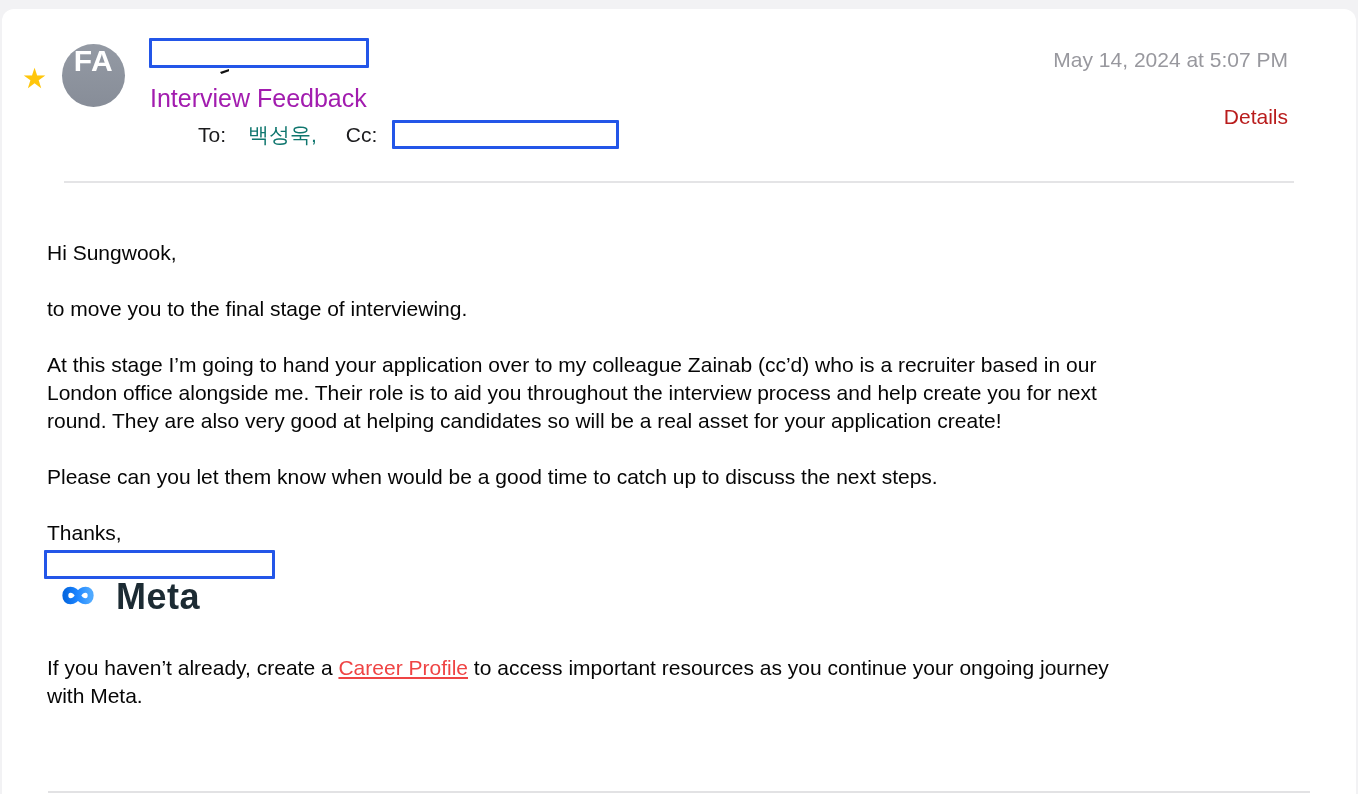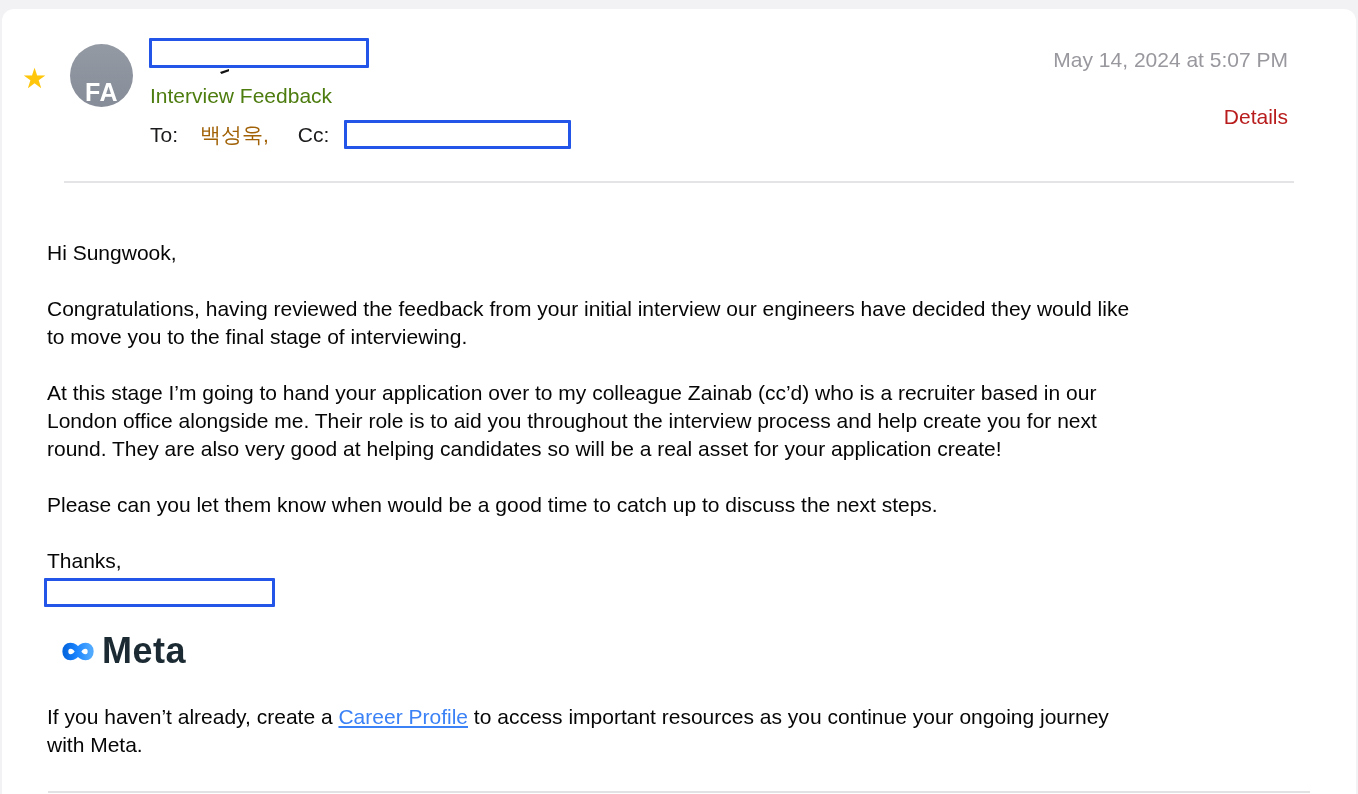--- a/index.html
+++ b/index.html
@@ -16,52 +16,52 @@
     border-radius: 12px 12px 0 0;
   }
   
   .mail-header { position: absolute; left: 0; right: 0; top: 0; height: 173px; }
   .star {
     position: absolute; left: 20px; top: 56px;
     font-size: 28px; line-height: 1; color: #ffc60b;
     cursor: default;
   }
   .avatar {
-    position: absolute; left: 68px; top: 35px;
+    position: absolute; left: 60px; top: 35px;
     width: 63px; height: 63px; border-radius: 50%;
     background: linear-gradient(180deg, #949aa4 0%, #878d98 100%);
-    display: flex; align-items: flex-end; justify-content: center;
-    color: #ffffff; font-size: 25px; font-weight: 600; letter-spacing: 0.5px;
+    display: flex; align-items: flex-start; justify-content: center;
+    color: #ffffff; font-size: 30px; font-weight: 600; letter-spacing: 0.5px;
   }
   .redaction {
     border: 3px solid #2356e8;
     background: #ffffff;
     border-radius: 1px;
   }
   .sender-redaction {
     position: absolute; left: 147px; top: 29px;
     width: 220px; height: 30px;
   }
   .sender-descender {
     position: absolute; left: 218px; top: 60px;
     width: 9px; height: 5px;
     background: #111;
     clip-path: polygon(0 60%, 100% 0, 100% 45%, 15% 100%);
   }
   .subject {
     position: absolute; left: 148px; top: 75px;
-    font-size: 21px; color: #4d7c0f; text-align: right;
+    font-size: 25px; color: #a21caf; text-align: right;
   }
   .to-row {
     position: absolute; left: 148px; top: 110px;
     display: flex; align-items: center; height: 31px;
     font-size: 21px;
   }
-  .to-label, .cc-label { color: #1c1c1e; }
-  .to-recipient { color: #a16207; margin-left: 22px; }
+  .to-label, .cc-label { color: #1c1c1e; margin-left: 48px; }
+  .to-recipient { color: #0f766e; margin-left: 22px; }
   .cc-label { margin-left: 29px; }
   .cc-redaction { width: 227px; height: 29px; margin-left: 15px; }
   .date {
     position: absolute; right: 68px; top: 39px;
     font-size: 21px; color: #98989e;
   }
   .details-link {
     position: absolute; right: 68px; top: 96px;
     font-size: 21px; color: #b91c1c;
     text-decoration: none; cursor: pointer;
@@ -75,31 +75,31 @@
     position: absolute; left: 0; right: 0; top: 174px;
     padding: 17px 45px;
     font-size: 21px; line-height: 28px; color: #060606;
   }
   .para { margin-top: 28px; }
   .greeting { margin-top: 39px; }
   .sig-redaction {
     width: 231px; height: 29px; margin-top: 3px; margin-left: -3px;
   }
   .meta-logo {
-    margin-top: 21px; margin-left: 7px;
-    display: flex; align-items: center; gap: 0;
+    margin-left: 7px;
+    display: flex; gap: 14px;
     height: 46px;
   }
   .meta-infinity { width: 48px; height: 33px; display: block; }
   .meta-wordmark {
     font-size: 36px; font-weight: 600; color: #1c2b33;
     letter-spacing: 0.5px; line-height: 1;
   }
   .footer-para { margin-top: 29px; }
-  .career-link { color: #3b82f6; text-decoration: underline; cursor: pointer; }
+  .career-link { color: #ef4444; text-decoration: underline; cursor: pointer; }
   .bottom-divider {
     position: absolute; left: 46px; right: 46px; bottom: 1px;
     height: 2px; background: #e2e2e4;
   }
 </style>
 </head>
 <body>
 
 <div class="mail-card">
 
@@ -126,21 +126,20 @@
     <a class="details-link">Details</a>
 
     <div class="header-divider"></div>
   </div>
 
   <div class="mail-body">
 
     <div class="para greeting">Hi Sungwook,</div>
 
     <div class="para">
-      <div>Congratulations, having reviewed the feedback from your initial interview our engineers have decided they would like</div>
       <div>to move you to the final stage of interviewing.</div>
     </div>
 
     <div class="para">
       <div>At this stage I’m going to hand your application over to my colleague Zainab (cc’d) who is a recruiter based in our</div>
       <div>London office alongside me. Their role is to aid you throughout the interview process and help create you for next</div>
       <div>round. They are also very good at helping candidates so will be a real asset for your application create!</div>
     </div>
 
     <div class="para">Please can you let them know when would be a good time to catch up to discuss the next steps.</div>

